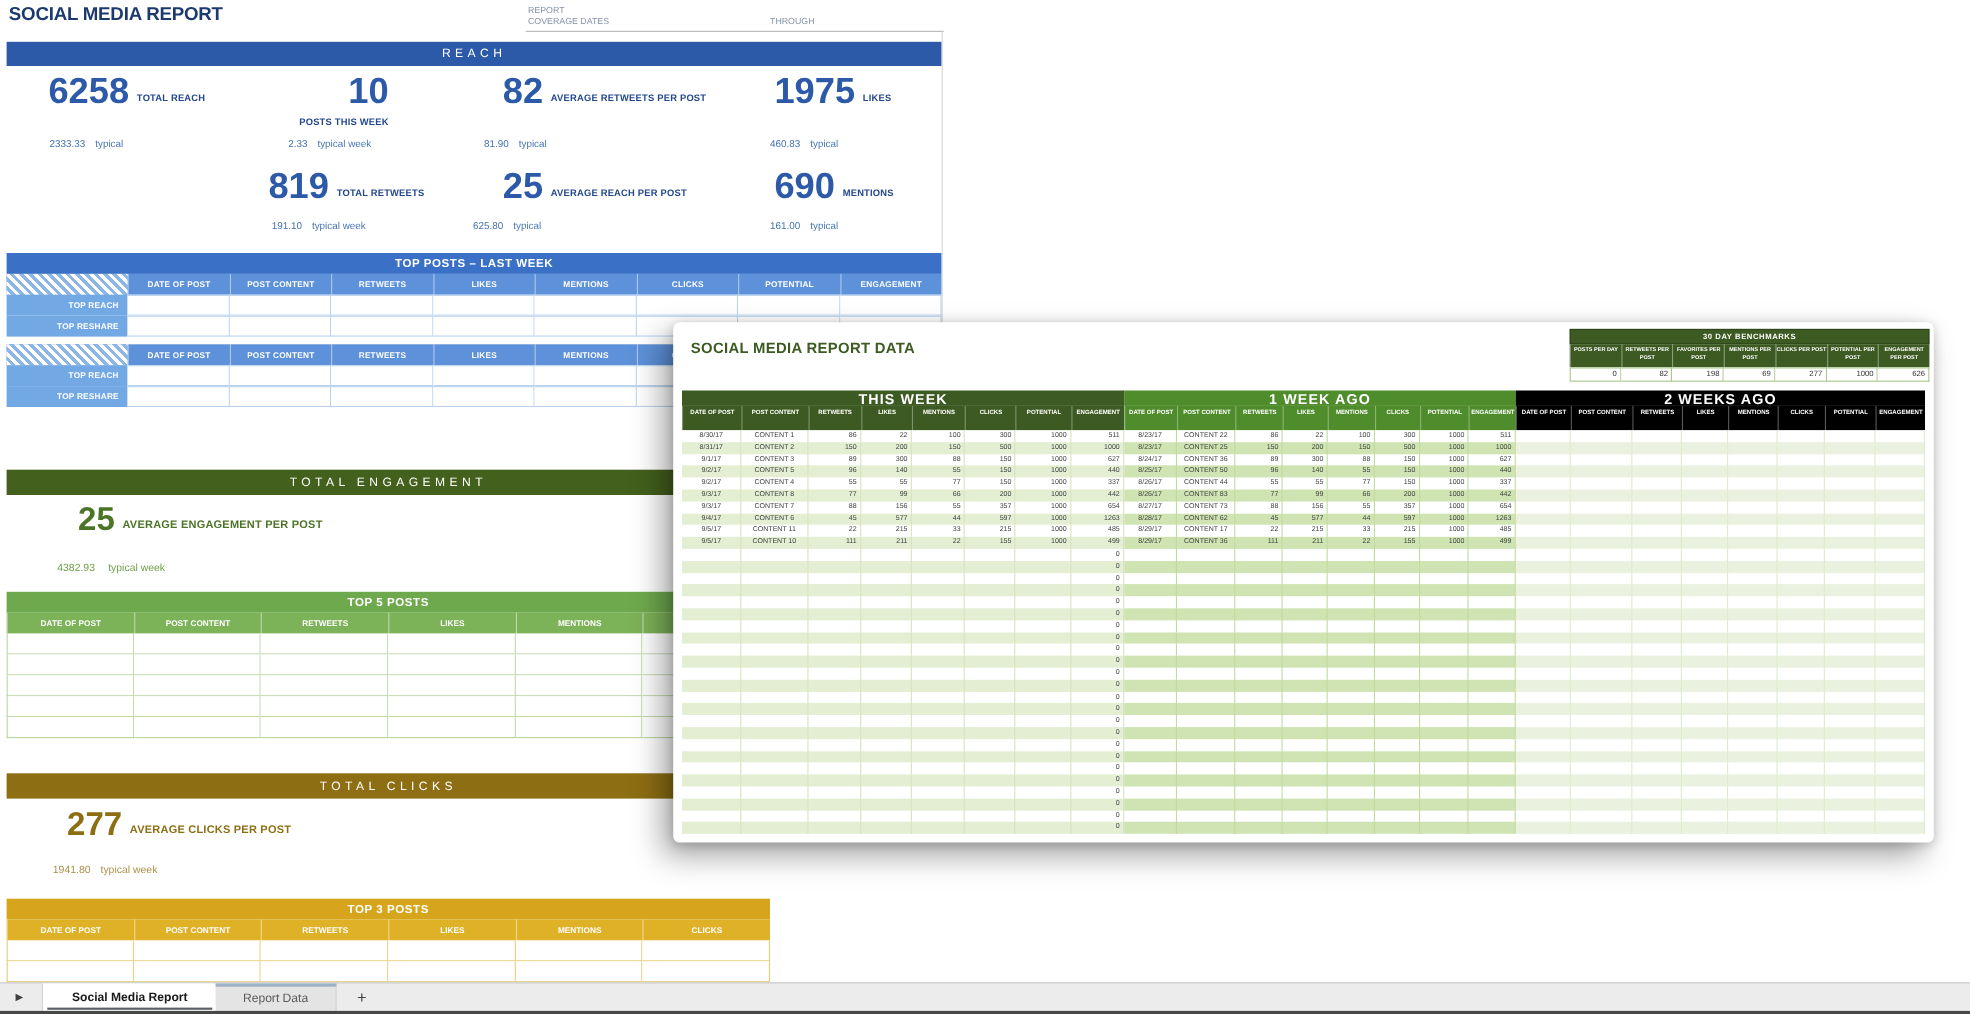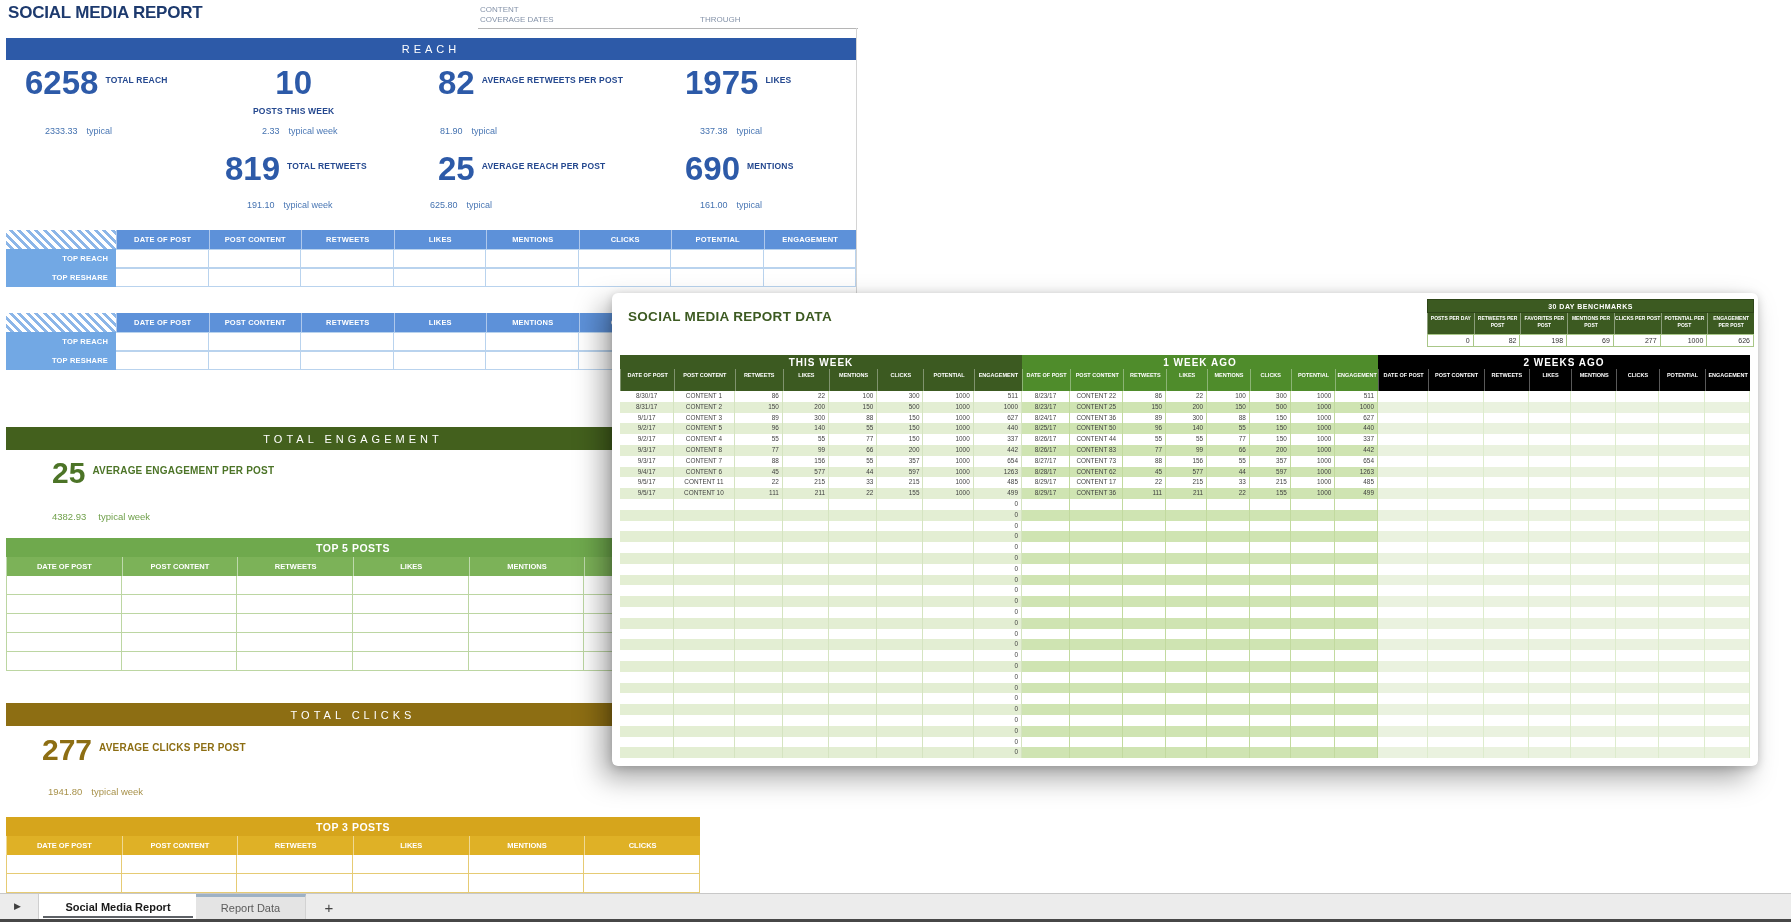--- a/index.html
+++ b/index.html
@@ -6,21 +6,21 @@
   body{width:1791px;height:922px;overflow:hidden;font-family:"Liberation Sans",sans-serif;-webkit-font-smoothing:antialiased;}
   .canvas{position:relative;width:1791px;height:922px;background:#fff;overflow:hidden;}
 
   
   .report-title{position:absolute;left:8px;top:3px;font-size:17px;font-weight:700;color:#1d3a6e;letter-spacing:-.2px;}
   .cov-label{position:absolute;font-size:8px;color:#8593a9;line-height:10px;}
   .cov-line{position:absolute;border-bottom:1px solid #b5b5b5;}
   .banner{position:absolute;color:#fff;font-weight:400;display:flex;align-items:center;justify-content:center;}
   .banner.big{font-size:11px;letter-spacing:4px;}
 
-  .stat{position:absolute;display:flex;align-items:center;gap:7px;}
+  .stat{position:absolute;display:flex;align-items:flex-end;gap:7px;margin-left:19px;}
   .stat .num{font-size:33px;font-weight:700;color:#2d5aa8;line-height:33px;}
   .stat .lbl{font-size:8.5px;font-weight:700;color:#24488f;margin-bottom:5px;letter-spacing:.2px;}
   .typ{position:absolute;display:flex;gap:9px;font-size:9px;color:#4472b0;}
   .typ .tl{color:#4a77b4;}
   .stat.green .num,.stat.green .lbl{color:#4c7427;}
   .typ.green{color:#70a04b;gap:12px;}.typ.green .tl{color:#70a04b;}
   .stat.gold .num,.stat.gold .lbl{color:#8d6e13;}
   .typ.gold{color:#a8924b;}.typ.gold .tl{color:#a8924b;}
 
   .btable{position:absolute;width:850px;}
@@ -55,21 +55,21 @@
   .bench{position:absolute;left:815px;top:6px;width:327px;}
   .bench-title{height:12px;background:#3c5a21;color:#fff;font-size:7px;font-weight:700;letter-spacing:.5px;display:flex;align-items:center;justify-content:center;border:1px solid #2e4619;}
   .bench-head{display:grid;grid-template-columns:repeat(7,1fr);height:21px;background:#3c5a21;}
   .bench-hc{color:#fff;font-size:5px;font-weight:700;text-align:center;line-height:1.35;padding-top:2px;border-left:1px solid rgba(255,255,255,.4);}
   .bench-vals{display:grid;grid-template-columns:repeat(7,1fr);height:12px;}
   .bench-vc{background:#fff;border:1px solid #a9c788;border-left:none;font-size:7px;color:#333;text-align:right;padding-right:3px;line-height:11px;}
   .bench-vals .bench-vc:first-child{border-left:1px solid #a9c788;}
 
   .grid{position:absolute;left:8px;top:62px;display:flex;}
   .band{display:flex;flex-direction:column;}
-  .band-h{height:14px;color:#fff;font-size:10px;font-weight:700;letter-spacing:1px;display:flex;align-items:center;justify-content:center;}
+  .band-h{height:14px;color:#fff;font-size:13px;font-weight:700;letter-spacing:1px;display:flex;align-items:center;justify-content:center;}
   .band0 .band-h,.band0 .colh{background:#3c5a21;}
   .band1 .band-h,.band1 .colh{background:#4f8c2b;}
   .band2 .band-h,.band2 .colh{background:#000000;}
   .colh{display:grid;height:22px;}
   .colh .ch{color:#fff;font-size:5.5px;font-weight:700;text-align:center;line-height:1.3;padding-top:3px;border-left:1px solid rgba(255,255,255,.35);}
   .drow{display:grid;height:10.8px;}
   .dc{font-size:6.4px;color:#3f3f3f;line-height:10.8px;overflow:hidden;white-space:nowrap;}
   .dc.n{text-align:right;padding-right:3px;}
   .dc.c{text-align:center;}
   .band0 .dc{border-right:1px solid #d5e4c1;}
@@ -91,21 +91,21 @@
   .bottom-strip{position:absolute;left:0;top:919px;width:1791px;height:3px;background:#474747;z-index:11;}
 </style>
 </head>
 <body>
 
 <div class="canvas">
 
   <div>
     <div class="report-title">SOCIAL MEDIA REPORT</div>
 
-    <div class="cov-label" style="left:480px;top:5px;">CONTENT</div>
+    <div class="cov-label" style="left:480px;top:5px;">REPORT</div>
     <div class="cov-label" style="left:480px;top:15px;">COVERAGE DATES</div>
     <div class="cov-label" style="left:700px;top:15px;">THROUGH</div>
     <div class="cov-line" style="left:478px;top:13px;width:380px;height:15px;"></div>
 
     <div class="banner big" style="left:6px;top:38px;width:850px;height:22px;background:#2d5aa8;">REACH</div>
 
     <div id="stats1">
         <div class="stat" style="left: 25px; top: 66px;">
           <div class="num">6258</div>
           <div class="lbl">TOTAL REACH</div>
@@ -128,21 +128,21 @@
         </div>
         <div class="typ" style="left: 440px; top: 126px;">
           <div>81.90</div>
           <div class="tl">typical</div>
         </div>
         <div class="stat" style="left: 685px; top: 66px;">
           <div class="num">1975</div>
           <div class="lbl">LIKES</div>
         </div>
         <div class="typ" style="left: 700px; top: 126px;">
-          <div>337.38</div>
+          <div>460.83</div>
           <div class="tl">typical</div>
         </div>
       </div>
     <div id="stats2">
         <div class="stat" style="left: 225px; top: 152px;">
           <div class="num">819</div>
           <div class="lbl">TOTAL RETWEETS</div>
         </div>
         <div class="typ" style="left: 247px; top: 200px;">
           <div>191.10</div>
@@ -160,20 +160,21 @@
           <div class="num">690</div>
           <div class="lbl">MENTIONS</div>
         </div>
         <div class="typ" style="left: 700px; top: 200px;">
           <div>161.00</div>
           <div class="tl">typical</div>
         </div>
       </div>
 
     <div class="btable" style="left:6px;top:230px;" id="tbl-lastweek">
+        <div class="bbanner">TOP POSTS – LAST WEEK</div>
         <div class="brow bhead">
           <div class="bhc hatch"></div>
           <div class="bhc">DATE OF POST</div>
           <div class="bhc">POST CONTENT</div>
           <div class="bhc">RETWEETS</div>
           <div class="bhc">LIKES</div>
           <div class="bhc">MENTIONS</div>
           <div class="bhc">CLICKS</div>
           <div class="bhc">POTENTIAL</div>
           <div class="bhc">ENGAGEMENT</div>

